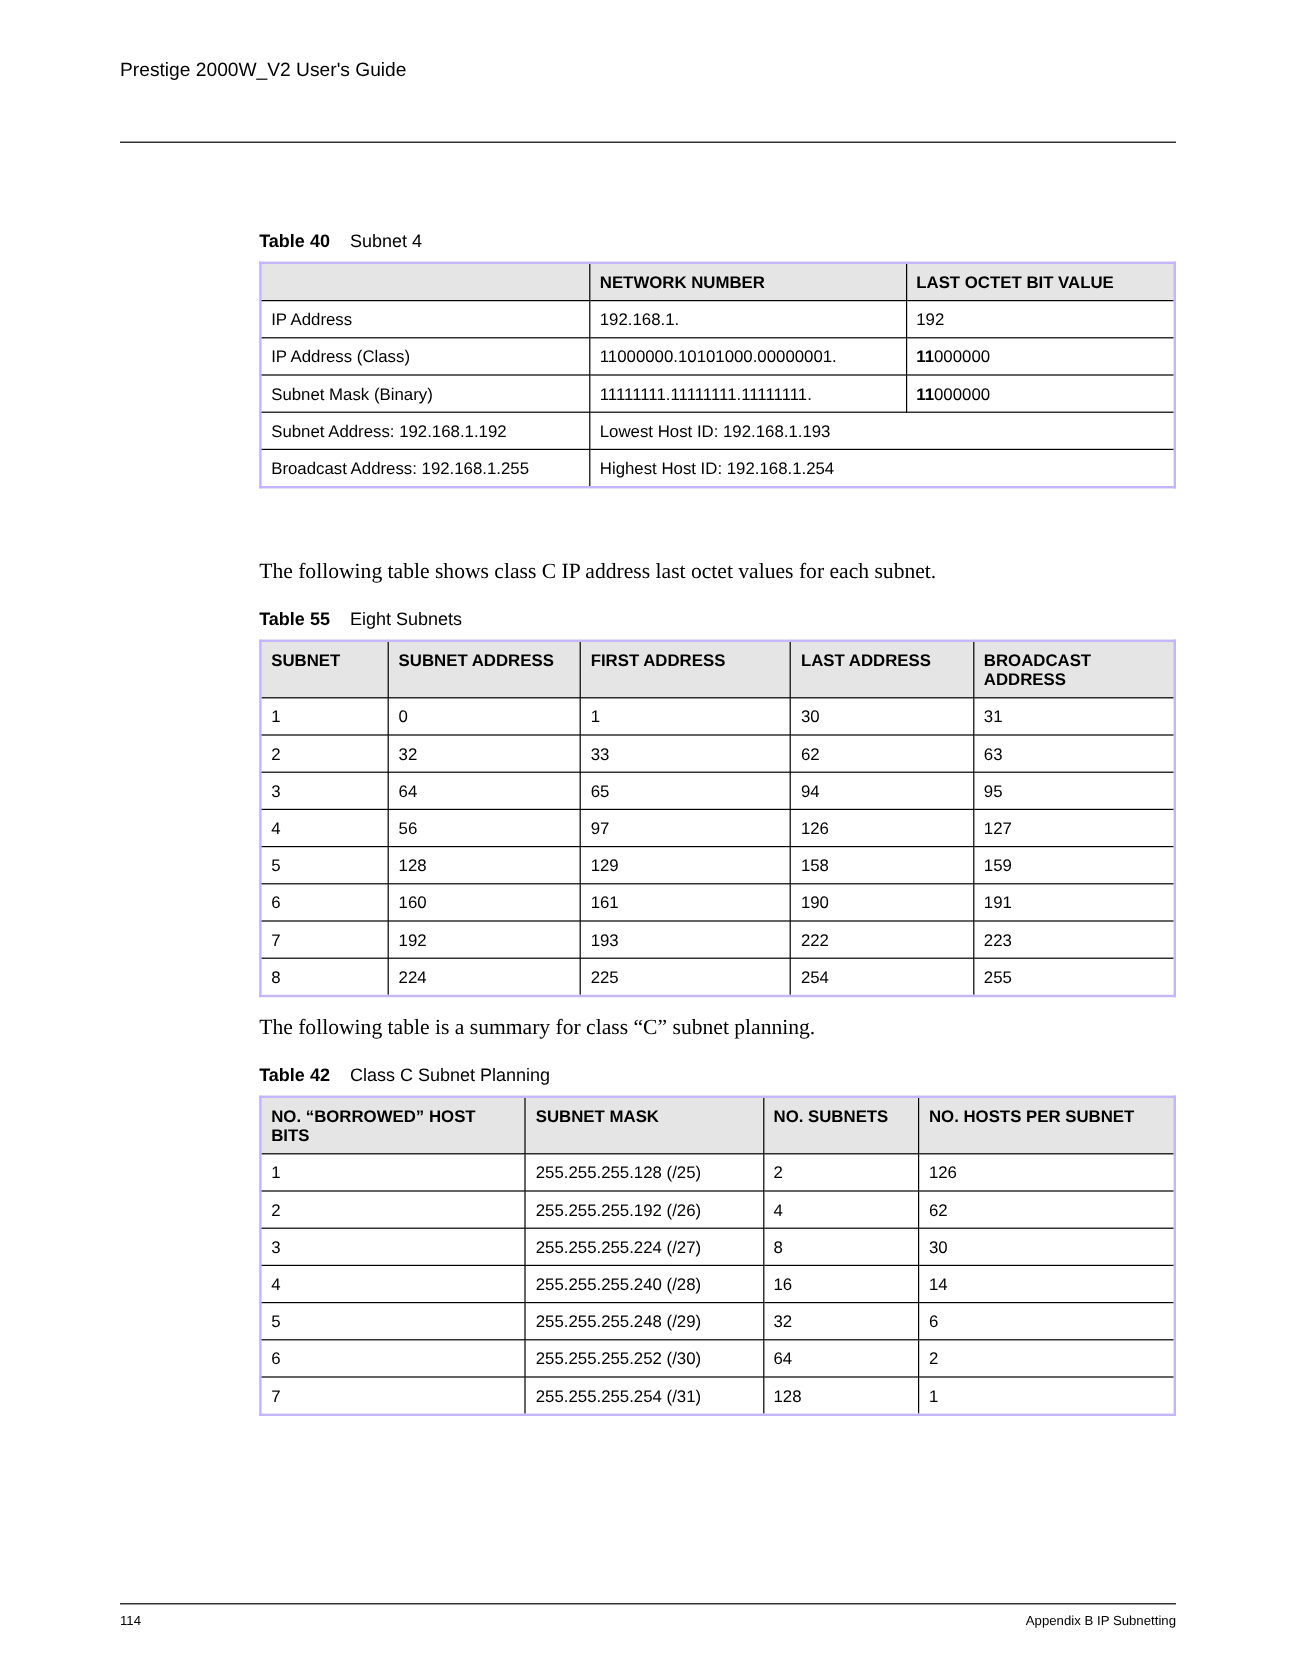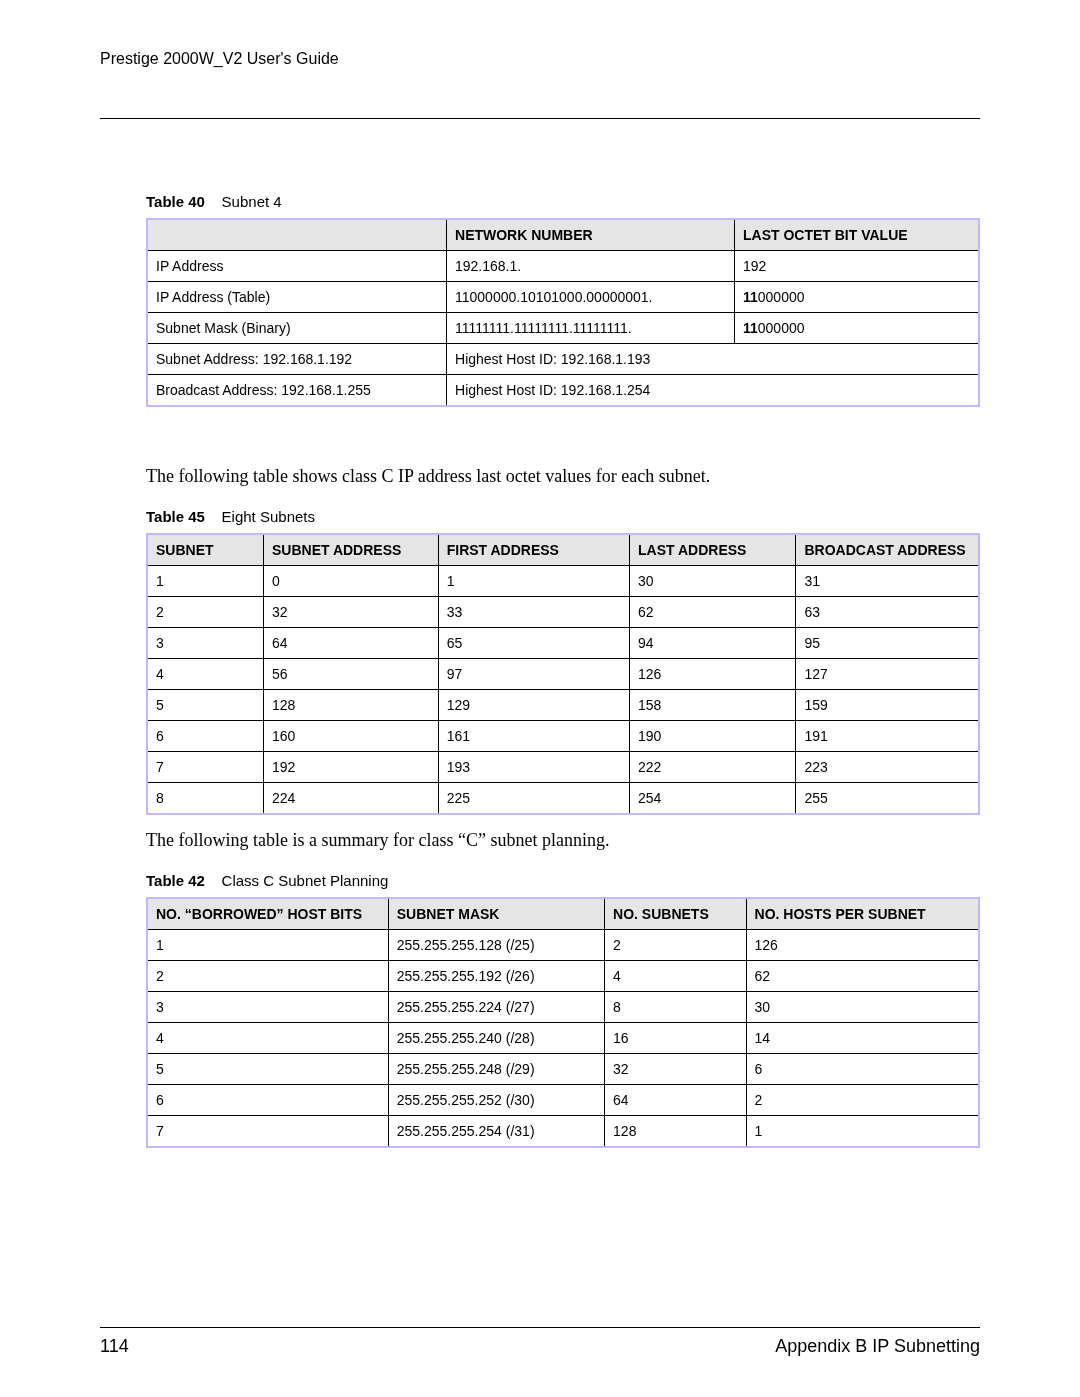--- a/index.html
+++ b/index.html
@@ -21,21 +21,21 @@
   .header-title {
     font-size: 16px;
     font-weight: normal;
     margin-bottom: 6px;
   }
   .header-rule {
     border-top: 1px solid #000;
     margin-bottom: 30px;
   }
   .content {
-    margin-left: 46px;
+    margin-left: 116px;
   }
   .table-caption {
     font-size: 15px;
     margin-bottom: 8px;
   }
   .table-caption .b {
     font-weight: bold;
   }
   table {
     border-collapse: collapse;
@@ -81,21 +81,21 @@
   .footer {
     margin-top: auto;
   }
   .footer-rule {
     border-top: 1px solid #000;
     margin: 20px 0 8px 0;
   }
   .footer-line {
     display: flex;
     justify-content: space-between;
-    font-size: 18px;
+    font-size: 11px;
     text-align: center;
   }
   .bold11 { font-weight: bold; }
 </style>
 </head>
 <body>
 
 <div class="page">
 
   <div class="header-title">Prestige 2000W_V2 User's Guide</div>
@@ -115,47 +115,47 @@
         <th class="blank-th"></th>
         <th>NETWORK NUMBER</th>
         <th>LAST OCTET BIT VALUE</th>
       </tr>
       <tr>
         <td>IP Address</td>
         <td>192.168.1.</td>
         <td>192</td>
       </tr>
       <tr>
-        <td>IP Address (Table)</td>
+        <td>IP Address (Class)</td>
         <td>11000000.10101000.00000001.</td>
         <td><span class="bold11">11</span><span>000000</span></td>
       </tr>
       <tr>
         <td>Subnet Mask (Binary)</td>
         <td>11111111.11111111.11111111.</td>
         <td><span class="bold11">11</span><span>000000</span></td>
       </tr>
       <tr>
         <td>Subnet Address: 192.168.1.192</td>
-        <td colspan="2">Highest Host ID: 192.168.1.193</td>
+        <td colspan="2">Lowest Host ID: 192.168.1.193</td>
       </tr>
       <tr>
         <td>Broadcast Address: 192.168.1.255</td>
         <td colspan="2">Highest Host ID: 192.168.1.254</td>
       </tr>
     </tbody>
       </table>
   </div>
 
 
   <div class="content">
     <p class="serif">The following table shows class C IP address last octet values for each subnet.</p>
 
     <div class="table-caption">
-      <span class="b">Table 45</span>
+      <span class="b">Table 55</span>
       &nbsp;&nbsp;
       <span>Eight Subnets</span>
     </div>
     <table class="outer t41">
       <tbody>
           <tr>
         <th>SUBNET</th>
         <th>SUBNET ADDRESS</th>
         <th>FIRST ADDRESS</th>
         <th>LAST ADDRESS</th>

